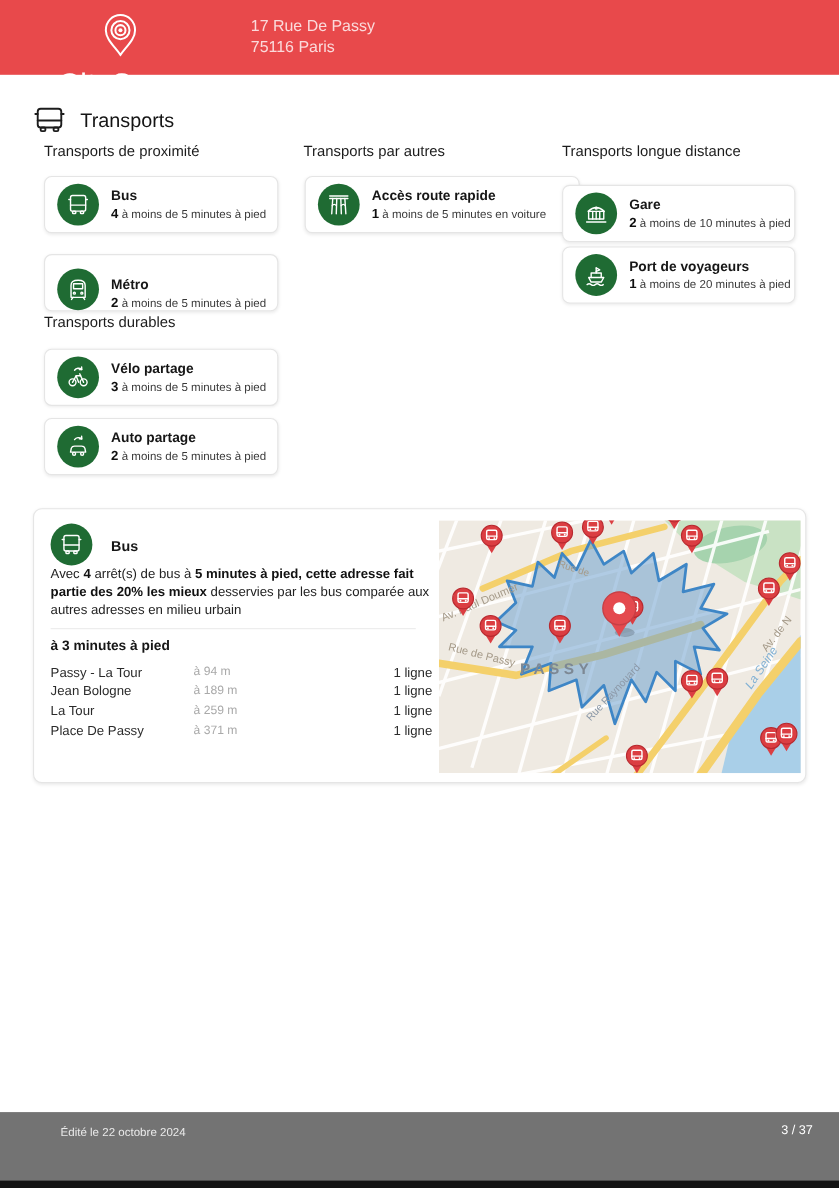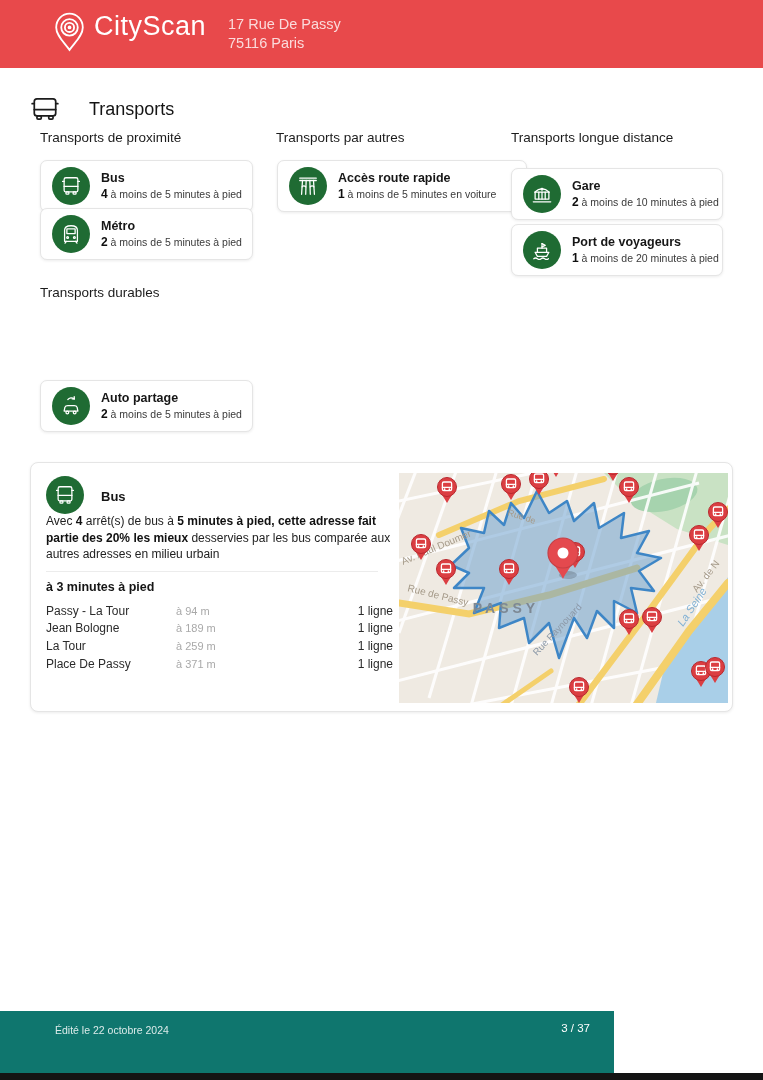--- a/index.html
+++ b/index.html
@@ -1,26 +1,26 @@
 <!DOCTYPE html>
 <html><head>
 <meta charset="utf-8">
 <style>
   * { margin:0; padding:0; box-sizing:border-box; }
   body { background:#888; font-family:"Liberation Sans", sans-serif; }
   .page { position:relative; width:763px; height:1080px; background:#fff; margin:0 auto; overflow:hidden; }
 
   
   .topbar { position:absolute; left:0; top:0; width:763px; height:68px; background:#E8494B; }
-  .logo { position:absolute; left:53px; top:11px; display:flex; gap:8px; }
+  .logo { position:absolute; left:53px; top:11px; display:flex; align-items:center; gap:8px;flex-direction:column; }
   .brand { color:#fff; font-size:27px; font-weight:400; letter-spacing:.5px; }
   .addr { position:absolute; left:228px; top:15px; color:rgba(255,255,255,.8); font-size:14.5px; line-height:19px; }
 
   
-  .sec-title { position:absolute; left:30px; top:96px; display:flex; align-items:center; gap:29px; }
+  .sec-title { position:absolute; left:30px; top:96px; display:flex; align-items:center; gap:13px; }
   .sec-title .t { font-size:18px; color:#141414; font-weight:500; }
 
   .col-head { position:absolute; font-size:13.5px; color:#1c1c1c; }
   .sub-head { position:absolute; font-size:13.5px; color:#1c1c1c; }
 
   
   .card { position:absolute; width:213px; height:52px; background:#fff; border:1px solid #E5E5E5;
           border-radius:7px; box-shadow:0 1px 3px rgba(0,0,0,.08); display:flex; align-items:center;
           padding-left:11px; }
   .icon-circle { width:38px; height:38px; border-radius:50%; background:#1F6B33; flex:0 0 38px;
@@ -41,21 +41,21 @@
   .bc-divider { position:absolute; left:15px; top:108px; width:332px; border-top:1px solid #ECECEC; }
   .bc-walk { position:absolute; left:15px; top:117px; font-size:12.5px; font-weight:700; color:#161616; }
   .bc-table { position:absolute; left:15px; top:139px; width:347px; }
   .stop-row { display:flex; height:17.6px; align-items:center; }
   .stop-name { width:130px; font-size:12px; color:#2b2b2b; }
   .stop-dist { width:92px; font-size:11px; color:#A9A9A9; }
   .stop-lines { flex:1; text-align:right; font-size:12px; color:#2b2b2b; }
   .bc-map { position:absolute; left:368px; top:10px; width:329px; height:230px; overflow:hidden; }
 
   
-  .footbar { position:absolute; left:0; top:1011px; width:614px; height:62px; background:#0f766e; }
+  .footbar { position:absolute; left:0; top:1011px; width:763px; height:62px; background:#737373; }
   .foot-edited { position:absolute; left:55px; top:13px; font-size:10.5px; color:rgba(255,255,255,.85); }
   .foot-page { position:absolute; right:24px; top:11px; font-size:11.5px; color:#fff; }
   .blackstrip { position:absolute; left:0; top:1073px; width:763px; height:7px; background:#141414; }
 
   .map-label { font-family:"Liberation Sans", sans-serif; }
 </style>
 </head>
 <body>
 
 <div class="page">
@@ -106,21 +106,21 @@
         <rect x="6.5" y="18.5" width="3.2" height="2.4" rx=".8"></rect>
         <rect x="14.3" y="18.5" width="3.2" height="2.4" rx=".8"></rect>
       </svg>
     </div>
     <div class="card-text">
       <div class="card-title">Bus</div>
       <div class="card-sub"><b>4</b> <span>à moins de 5 minutes à pied</span></div>
     </div>
   </div>
 
-  <div class="card" style="left:40px; top:208px;">
+  <div class="card" style="left:40px; top:231px;align-items:flex-end;">
     <div class="icon-circle">
       <svg width="22" height="22" viewBox="0 0 24 24">
         <path d="M5,20 L5,8 Q5,3 12,3 Q19,3 19,8 L19,20 Z"></path>
         <path d="M7.5,6.5 H16.5 V11.5 H7.5 Z"></path>
         <circle cx="8.3" cy="15.8" r="1"></circle>
         <circle cx="15.7" cy="15.8" r="1"></circle>
         <line x1="7" y1="20" x2="5.5" y2="22"></line>
           <line x1="17" y1="20" x2="18.5" y2="22"></line>
       </svg>
     </div>
@@ -178,20 +178,37 @@
       </svg>
     </div>
     <div class="card-text">
       <div class="card-title">Port de voyageurs</div>
       <div class="card-sub"><b>1</b> <span>à moins de 20 minutes à pied</span></div>
     </div>
   </div>
 
   <div class="sub-head" style="left:40px; top:285px;">Transports durables</div>
 
+  <div class="card" style="left:40px; top:317px;">
+    <div class="icon-circle">
+      <svg width="22" height="22" viewBox="0 0 24 24">
+        <path d="M8.5,5 a4.5,4 0 0 1 7,-.8"></path>
+        <path d="M15.5,1.8 L15.7,4.4 L13.2,4.2"></path>
+        <circle cx="6.5" cy="17" r="3.4"></circle>
+        <circle cx="17.5" cy="17" r="3.4"></circle>
+        <path d="M6.5,17 L10,10.5 L14.5,10.5 L17.5,17"></path>
+        <path d="M10,10.5 L12.5,17"></path>
+        <line x1="14.5" y1="10.5" x2="13.6" y2="8.5"></line>
+      </svg>
+    </div>
+    <div class="card-text">
+      <div class="card-title">Vélo partage</div>
+      <div class="card-sub"><b>3</b> <span>à moins de 5 minutes à pied</span></div>
+    </div>
+  </div>
 
   <div class="card" style="left:40px; top:380px;">
     <div class="icon-circle">
       <svg width="22" height="22" viewBox="0 0 24 24">
         <path d="M8.5,5 a4.5,4 0 0 1 7,-.8"></path>
         <path d="M15.5,1.8 L15.7,4.4 L13.2,4.2"></path>
         <path d="M4.5,17.5 L5.3,13.5 Q6,11.5 8.5,11.5 L15.5,11.5 Q18,11.5 18.7,13.5 L19.5,17.5 Z"></path>
         <circle cx="8" cy="19.2" r="1.5"></circle>
         <circle cx="16" cy="19.2" r="1.5"></circle>
       </svg>

